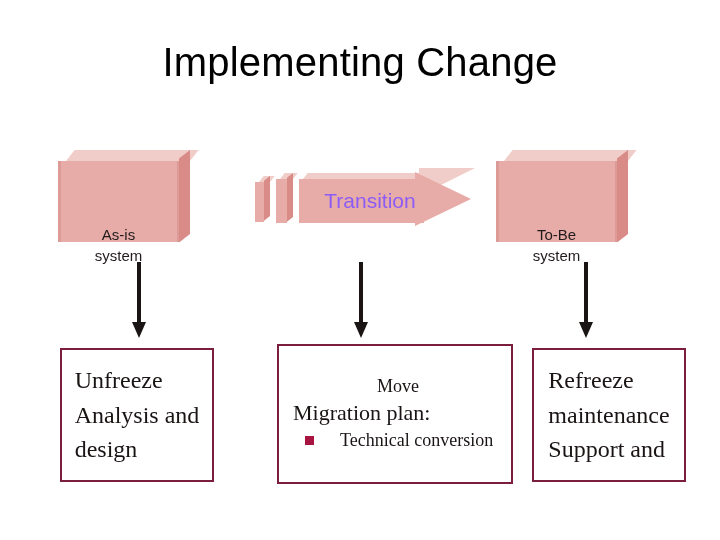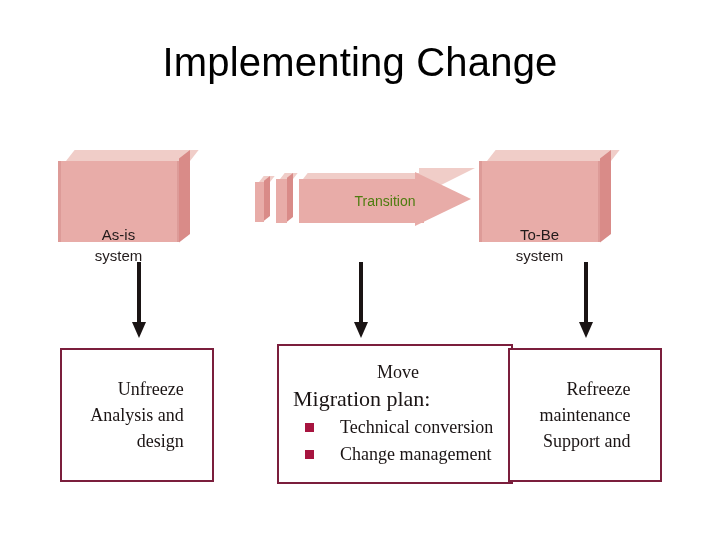--- a/index.html
+++ b/index.html
@@ -80,21 +80,21 @@
     justify-content: center;
     font-family: "Liberation Sans", sans-serif;
     font-size: 15px;
     color: #221b1b;
     line-height: 1.35;
     text-align: center;
     margin-top: 44px;
   }
 
   #box-as-is   { left: 58px;  top: 150px; }
-  #box-to-be   { left: 479px; top: 150px; }
+  #box-to-be   { left: 496px; top: 150px; }
 
   
   #transition-arrow {
     position: absolute;
     left: 255px;
     top: 168px;
     width: 220px;
     height: 58px;
   }
   .seg {
@@ -159,30 +159,30 @@
   #arrow-head .head-bevel {
     position: absolute;
     left: 4px; top: 0;
     width: 0; height: 0;
     border-top: 0 solid transparent;
     border-bottom: 28px solid transparent;
     border-left: 56px solid #f0cdc8;
   }
   #transition-label {
     position: absolute;
-    left: 76px;
+    left: 61px;
     top: 11px;
     width: 108px;
     height: 44px;
     display: flex;
     align-items: center;
     justify-content: center;
     font-family: "Liberation Sans", sans-serif;
-    font-size: 14px;
-    color: #4d7c0f;
+    font-size: 21px;
+    color: #8b5cf6;
     white-space: nowrap;
   }
 
   
   .down-arrow {
     position: absolute;
     width: 16px;
     height: 78px;
   }
   .down-arrow .shaft {
@@ -214,25 +214,25 @@
     border: 2px solid #7b1e3c;
     background: #ffffff;
     display: flex;
     align-items: center;
     justify-content: center;
     font-family: "Liberation Serif", serif;
     color: #1a1414;
   }
   #panel-unfreeze { left: 60px;  top: 348px; width: 154px; height: 134px; }
   #panel-move     { left: 246px; top: 344px; width: 236px; height: 140px; margin-left: 31px; }
-  #panel-refreeze { left: 508px; top: 348px; width: 154px; height: 134px; }
+  #panel-refreeze { left: 532px; top: 348px; width: 154px; height: 134px; }
 
   .panel-text {
-    text-align: right;
-    font-size: 18px;
+    text-align: left;
+    font-size: 24px;
     line-height: 1.45;
   }
   .panel-text .ttl { display: block; }
   .panel-text .sub { display: block; }
 
   
   #move-content {
     width: 100%;
     padding: 0 8px 0 14px;
     box-sizing: border-box;
@@ -335,24 +335,20 @@
   </div>
 
   <div class="outline-box" id="panel-move">
     <div id="move-content">
       <div id="move-title">Move</div>
       <div id="move-subtitle">Migration plan:</div>
       <div class="bullet-row">
         <span class="bullet-sq"></span>
         <span>Technical conversion</span>
       </div>
-      <div class="bullet-row">
-        <span class="bullet-sq"></span>
-        <span>Change management</span>
-      </div>
     </div>
   </div>
 
   <div class="outline-box" id="panel-refreeze">
     <div class="panel-text">
       <span class="ttl">Refreeze</span>
       <span class="sub">maintenance</span>
       <span class="sub">Support and</span>
     </div>
   </div>

